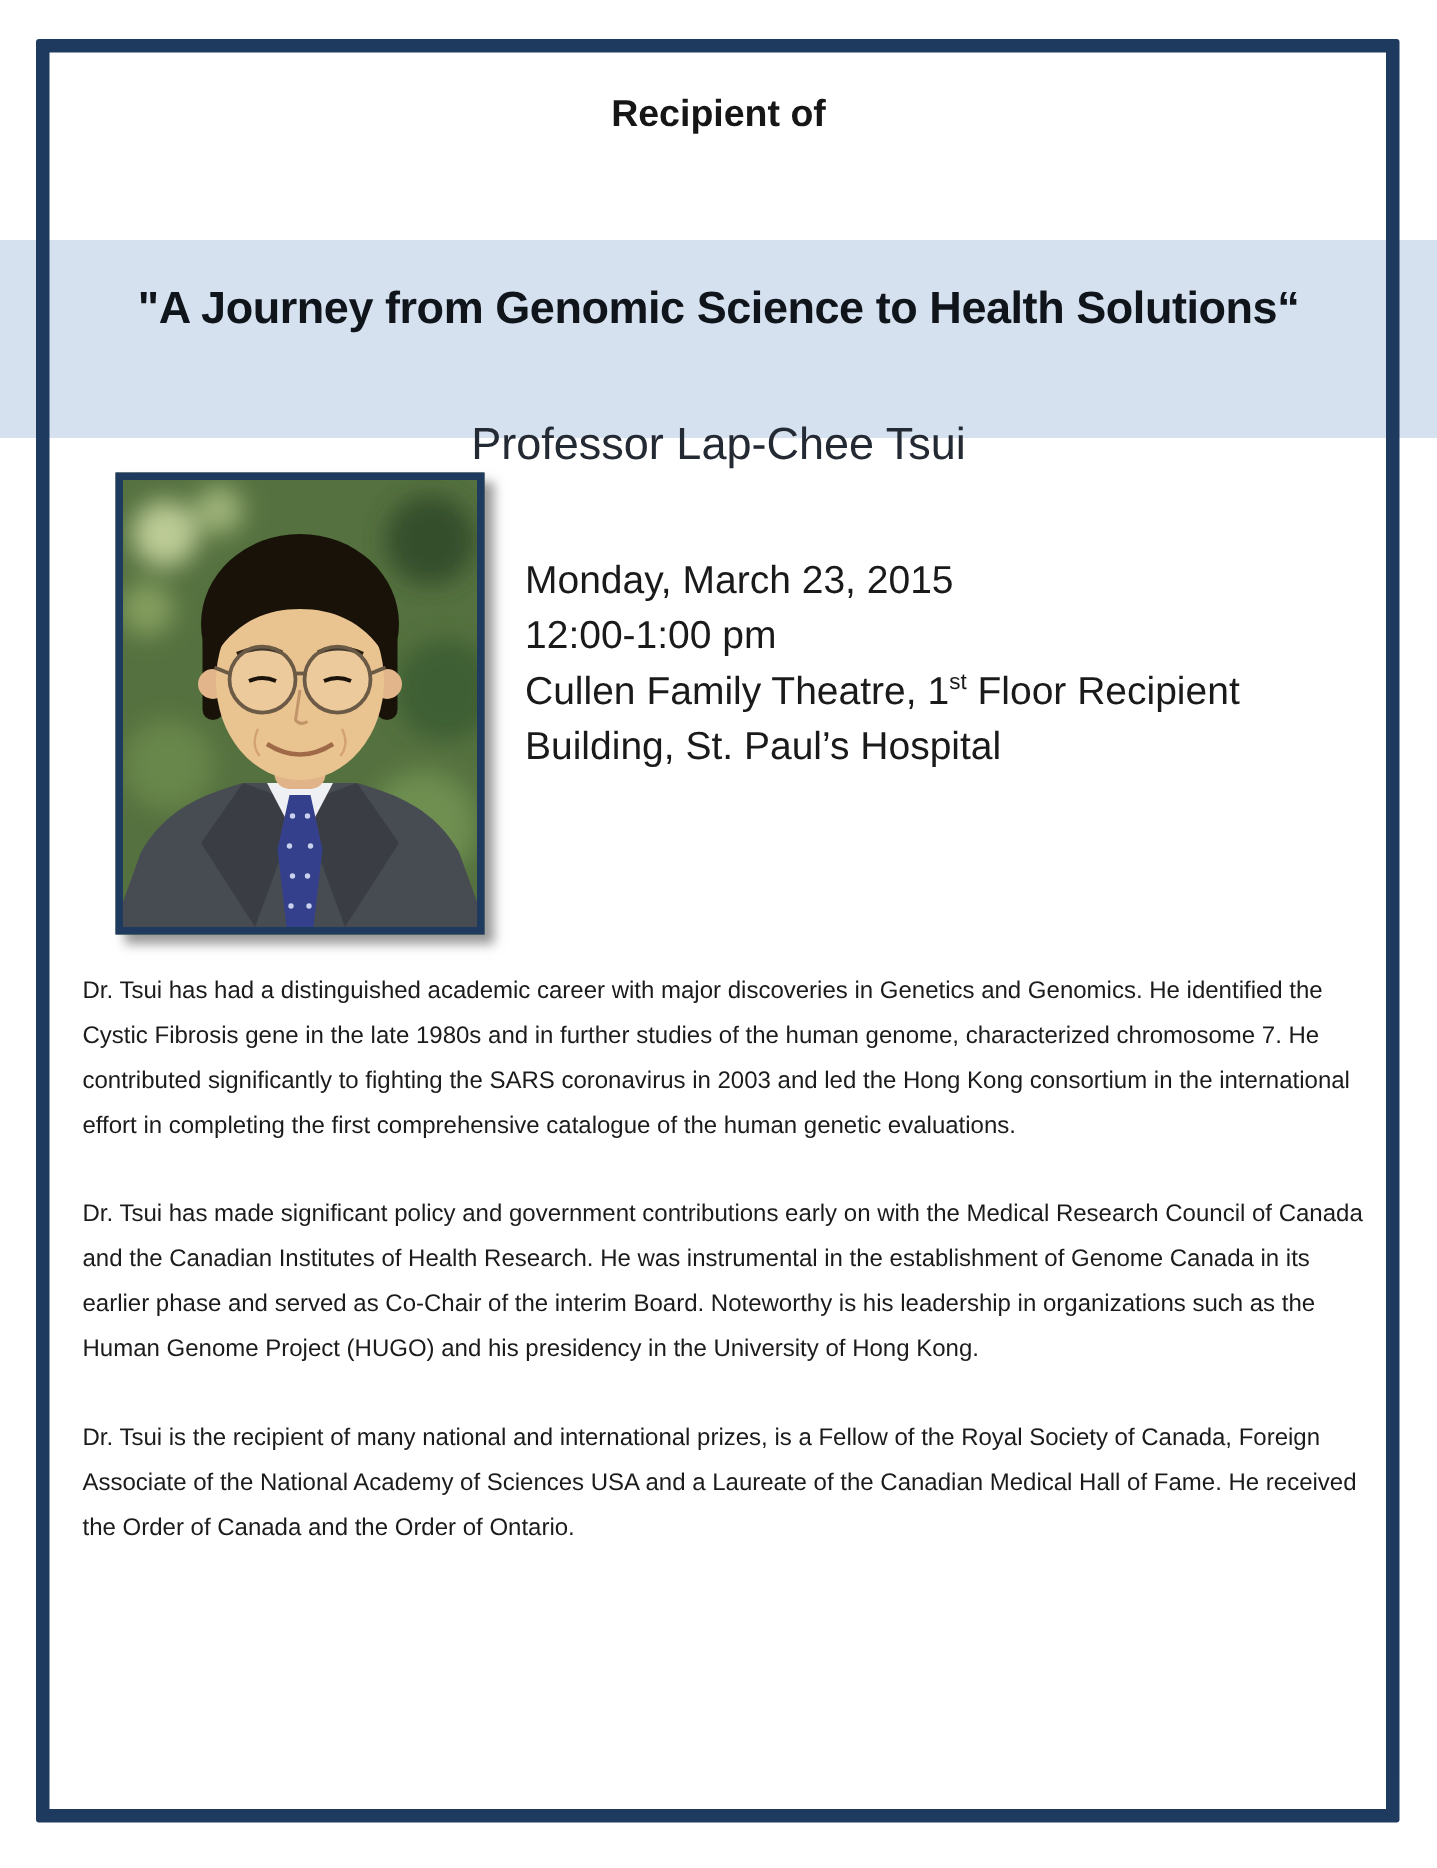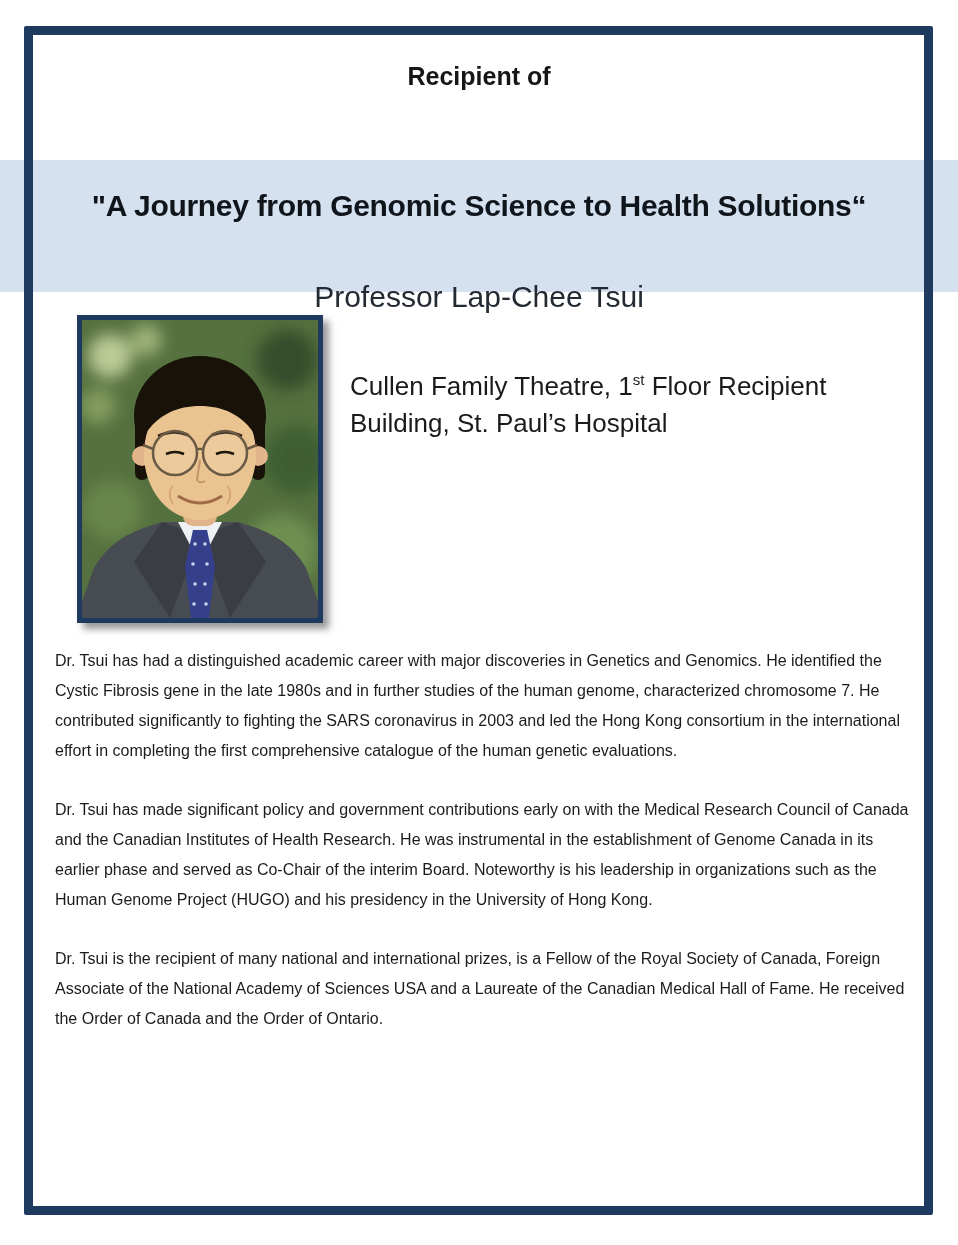--- a/index.html
+++ b/index.html
@@ -117,20 +117,22 @@
     <path d="M134 134 Q143 130 152 134" stroke="#1c140a" stroke-width="2.6" fill="none"></path>
 
     <path d="M118 140 L115 160 Q118 164 123 161" stroke="#c2946a" stroke-width="2" fill="none"></path>
 
     <path d="M96 176 Q118 190 140 176" stroke="#a06a48" stroke-width="3" fill="none"></path>
     <path d="M90 166 Q85 176 91 184 M146 166 Q151 176 145 184" stroke="#d3a273" stroke-width="1.6" fill="none"></path>
   </svg>
 </div>
 
 <div class="details">
+  <div class="line">Monday, March 23, 2015</div>
+  <div class="line">12:00-1:00 pm</div>
   <div class="line"><span>Cullen Family Theatre, 1</span><sup>st</sup><span> Floor Recipient</span></div>
   <div class="line">Building, St. Paul’s Hospital</div>
 </div>
 
 <div class="bio">
   <p>Dr. Tsui has had a distinguished academic career with major discoveries in Genetics and Genomics. He identified the Cystic Fibrosis gene in the late 1980s and in further studies of the human genome, characterized chromosome 7. He contributed significantly to fighting the SARS coronavirus in 2003 and led the Hong Kong consortium in the international effort in completing the first comprehensive catalogue of the human genetic evaluations.</p>
   <p>Dr. Tsui has made significant policy and government contributions early on with the Medical Research Council of Canada and the Canadian Institutes of Health Research. He was instrumental in the establishment of Genome Canada in its earlier phase and served as Co-Chair of the interim Board. Noteworthy is his leadership in organizations such as the Human Genome Project (HUGO) and his presidency in the University of Hong Kong.</p>
   <p>Dr. Tsui is the recipient of many national and international prizes, is a Fellow of the Royal Society of Canada, Foreign Associate of the National Academy of Sciences USA and a Laureate of the Canadian Medical Hall of Fame. He received the Order of Canada and the Order of Ontario.</p>
 </div>
 

